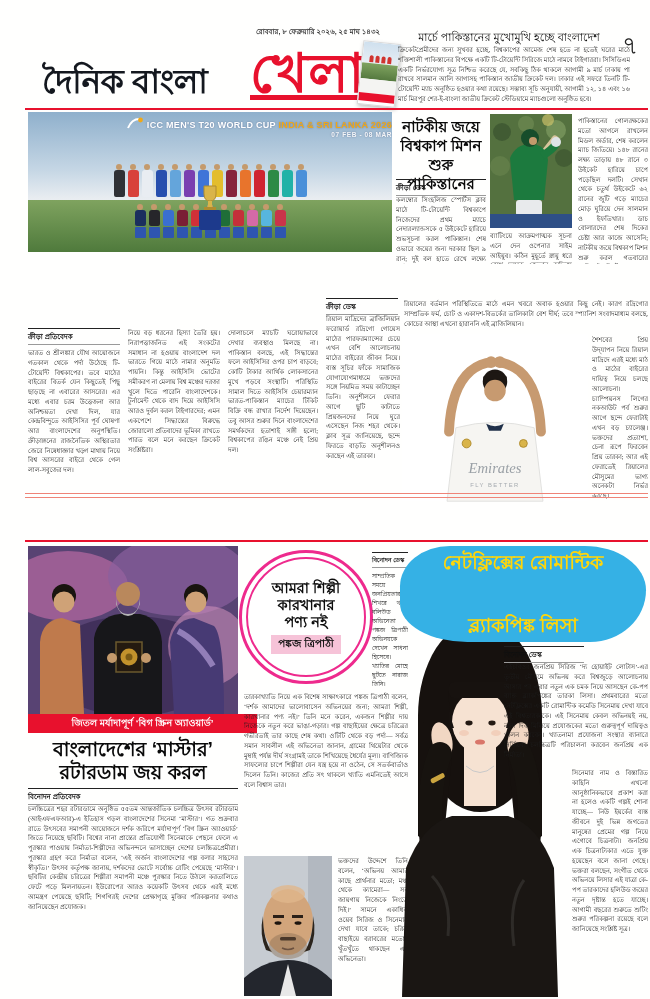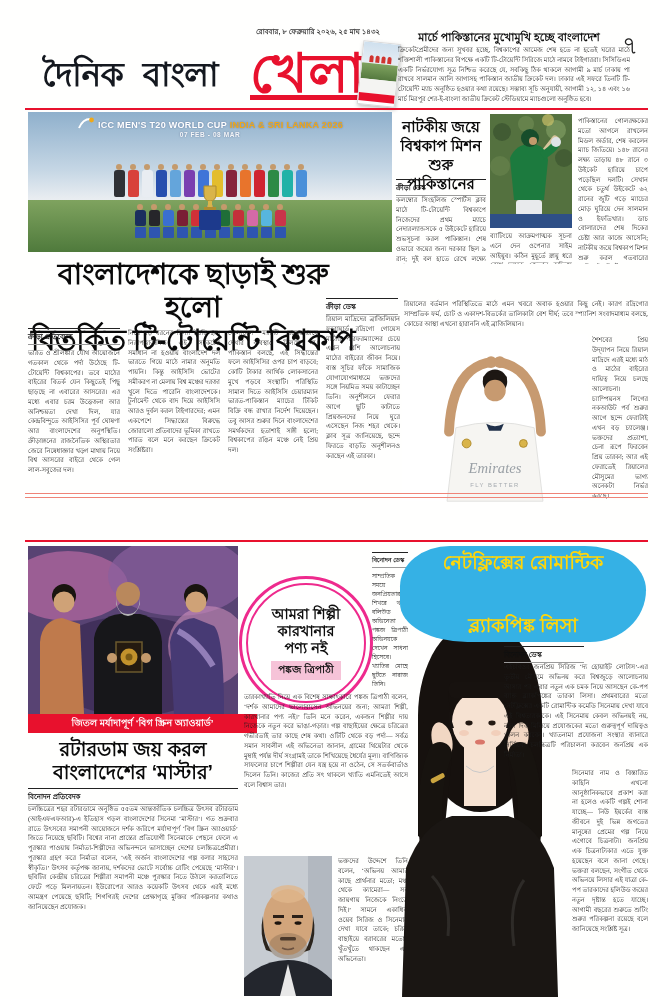--- a/index.html
+++ b/index.html
@@ -23,40 +23,40 @@
   .thumb .t-sky{height:20px;background:linear-gradient(#cfe0ee,#e8eef4);display:flex;gap:2px;
          align-items:flex-end;justify-content:center;padding-bottom:1px;}
   .thumb .t-sky i{width:4px;height:7px;background:#d0342f;border-radius:2px 2px 0 0;}
   .thumb .t-grass{height:16px;background:linear-gradient(#7fa35f,#55793f);}
   .thumb .t-white{height:14px;background:#f4f4f2;}
   .thumb .t-red{height:8px;background:#e8112d;}
   
   .wc{background:linear-gradient(#8fb0cc,#c6d7e5 42%,#e9edf1 62%,#e9edf1 64%);overflow:hidden;}
   .wc .grass{position:absolute;left:0;right:0;bottom:0;height:52px;
              background:linear-gradient(#7fa35f,#4f7a3c);}
-  .wcbanner{position:absolute;top:5px;left:0;right:0;text-align:center;color:#fff;
+  .wcbanner{position:absolute;top:5px;left:0;right:0;text-align:right;color:#fff;
             font-weight:bold;font-size:9px;letter-spacing:.3px;text-shadow:0 0 2px rgba(0,0,60,.35);}
   .wcbanner .host{color:#f0a818;}
   .wcdates{font-size:6.5px;font-weight:bold;color:#f4f6f8;margin-top:1px;letter-spacing:.6px;}
   .prow{position:absolute;left:0;right:0;display:flex;justify-content:center;gap:3px;}
   .prow.back{bottom:48px;}
   .prow.front{bottom:14px;}
   .player{position:relative;width:11px;height:40px;}
   .player i{display:block;position:absolute;}
   .phead{top:0;left:2.5px;width:6px;height:6px;border-radius:50%;background:#c49a6c;}
   .ptorso{top:6px;left:0;width:11px;height:27px;border-radius:3px 3px 2px 2px;}
   .player.front{height:34px;}
   .player.front .ptorso{height:16px;}
   .pcube{top:23px;left:0;width:11px;height:11px;background:#2e55b0;border-radius:1px;}
   
   .lead-hl{font-size:29px;line-height:33px;font-weight:700;letter-spacing:-.5px;}
   .pk-hl{font-size:15px;line-height:19px;font-weight:700;}
   .rod-hl{font-size:21px;line-height:24px;font-weight:700;}
   .master-hl{font-size:19.5px;line-height:23px;font-weight:700;}
-  .teaser-hl{font-size:11px;font-weight:700;}
+  .teaser-hl{font-size:11px;font-weight:400;}
   
   .binodon{font-size:31px;font-weight:900;letter-spacing:1px;text-align:center;line-height:36px;}
   .caption-strip{background:#e8112d;color:#fff;font-weight:bold;font-size:9.5px;
                  display:flex;align-items:center;justify-content:center;}
   
   .qcircle{border:3px solid #ee2a8d;border-radius:50%;background:#fff;}
   .qcircle-in{position:absolute;left:4px;top:4px;right:4px;bottom:4px;border:2.5px solid #ee2a8d;
               border-radius:50%;display:flex;flex-direction:column;align-items:center;
               justify-content:center;text-align:center;}
   .qline{font-size:14.5px;line-height:17px;font-weight:800;color:#0d0d0d;}
@@ -68,21 +68,21 @@
   .bubble div{color:#ffd60a;font-size:19px;line-height:23px;font-weight:800;text-align:center;}
 </style>
 </head>
 <body>
 
 <div id="page">
 
   <div class="abs dateline" style="left:256px;top:26px;width:220px;">রোববার, ৮ ফেব্রুয়ারি ২০২৬, ২৫ মাঘ ১৪৩২</div>
   <div class="abs pgnum" style="left:622px;top:26px;">৭</div>
 
-  <div class="abs paper-name" style="left:42px;top:49px;font-family:Liberation Mono, monospace;">দৈনিক বাংলা</div>
+  <div class="abs paper-name" style="left:42px;top:56px;">দৈনিক বাংলা</div>
   <div class="abs khela" style="left:250px;top:42px;text-decoration:underline;">খেলা</div>
   <div class="abs thumb" style="left:360px;top:42px;">
     <div class="t-sky">
         <i></i>
         <i></i>
         <i></i>
         <i></i>
       </div>
     <div class="t-grass"></div>
     <div class="t-white"></div>
@@ -220,24 +220,20 @@
         </div>
       </div>
     <svg class="abs" style="left:50%;bottom:22px;transform:translateX(-50%);" width="30" height="46" viewBox="0 0 30 46">
       <rect x="4" y="26" width="22" height="20" rx="2" fill="#1d3a8c"></rect>
       <path d="M9,2 h12 v8 q0,7 -6,7 q-6,0 -6,-7 Z" fill="#d9b44a" stroke="#b08c2f"></path>
       <rect x="13" y="17" width="4" height="6" fill="#d9b44a"></rect>
       <rect x="9" y="23" width="12" height="3" fill="#b08c2f"></rect>
     </svg>
   </div>
 
-  <div class="abs hl lead-hl" style="left:28px;top:258px;width:330px;">
-    <div>বাংলাদেশকে ছাড়াই শুরু হলো</div>
-    <div>বিতর্কিত টি-টোয়েন্টি বিশ্বকাপ</div>
-  </div>
   <div class="abs" style="left:28px;top:328px;width:92px;">
     <div class="byline">ক্রীড়া প্রতিবেদক</div>
     <div class="jtext" style="height:158px;margin-top:3px;">ভারত ও শ্রীলঙ্কার যৌথ আয়োজনে গতকাল থেকে পর্দা উঠেছে টি-টোয়েন্টি বিশ্বকাপের। তবে মাঠের বাইরের বিতর্ক যেন কিছুতেই পিছু ছাড়ছে না এবারের আসরের। এর মধ্যে এবার চরম উত্তেজনা আর অনিশ্চয়তা দেখা দিল, যার কেন্দ্রবিন্দুতে আইসিসির পূর্ব ঘোষণা আর বাংলাদেশের অনুপস্থিতি। ক্রীড়াঙ্গনের রাজনৈতিক অস্থিরতার জেরে নিষেধাজ্ঞার খড়্গ মাথায় নিয়ে বিশ্ব আসরের বাইরে থেকে গেল লাল-সবুজের দল।</div>
   </div>
   <div class="abs jtext" style="left:128px;top:328px;width:92px;height:175px;">নিয়ে বড় ধরনের হিস্যা তৈরি হয়। নিরাপত্তাজনিত এই সংকটের সমাধান না হওয়ায় বাংলাদেশ দল ভারতে গিয়ে মাঠে নামার অনুমতি পায়নি। কিন্তু আইসিসি ভোটের সমীকরণ না মেলায় বিশ্ব মঞ্চের দরজা খুলে দিতে পারেনি বাংলাদেশকে। টুর্নামেন্ট থেকে বাদ দিয়ে আইসিসি আরও দুর্বল করল টাইগারদের; এমন একপেশে সিদ্ধান্তের বিরুদ্ধে জোরালো প্রতিবাদের ভূমিকা রাখতে পারত বলে মনে করছেন ক্রিকেট সংশ্লিষ্টরা।</div>
   <div class="abs jtext" style="left:228px;top:328px;width:90px;height:175px;">দোলাচলে ম্যাচটি ঘরোয়াভাবে দেখার ব্যবস্থাও মিলছে না। পাকিস্তান বলছে, এই সিদ্ধান্তের ফলে আইসিসির ওপর চাপ বাড়বে; কোটি টাকার আর্থিক লোকসানের মুখে পড়বে সংস্থাটি। পরিস্থিতি সামাল দিতে আইসিসি চেয়ারম্যান ভারত-পাকিস্তান ম্যাচের টিকিট বিক্রি বন্ধ রাখার নির্দেশ দিয়েছেন। তবু আসর শুরুর দিনে বাংলাদেশের সমর্থকদের হতাশাই সঙ্গী হলো; বিশ্বকাপের রঙিন মঞ্চে নেই প্রিয় দল।</div>
 
   <div class="abs hl pk-hl" style="left:396px;top:117px;width:90px;">
     <div>নাটকীয় জয়ে</div>
     <div>বিশ্বকাপ মিশন</div>
@@ -309,27 +305,27 @@
     <circle cx="100" cy="48" r="12" fill="#b9885c"></circle>
     <path d="M88,50 Q88,68 100,68 Q112,68 112,50 L112,58 Q108,70 100,70 Q92,70 88,58 Z" fill="#b5b5b5"></path>
     <rect x="88" y="96" width="26" height="30" fill="#241a10" stroke="#6b5a2e" stroke-width="1.5"></rect>
     <circle cx="101" cy="111" r="8.5" fill="#c2922c"></circle>
     <circle cx="101" cy="111" r="3.5" fill="#7a5a14"></circle>
     <circle cx="84" cy="112" r="5" fill="#c49a6c"></circle>
     <circle cx="118" cy="112" r="5" fill="#c49a6c"></circle>
   </svg>
   <div class="abs caption-strip" style="left:28px;top:714px;width:229px;height:19px;">জিতল মর্যাদাপূর্ণ ‘বিগ স্ক্রিন অ্যাওয়ার্ড’</div>
   <div class="abs hl master-hl" style="left:28px;top:738px;width:210px;">
+    <div>বাংলাদেশের ‘মাস্টার’</div>
     <div>রটারডাম জয় করল</div>
-    <div>বাংলাদেশের ‘মাস্টার’</div>
   </div>
   <div class="abs byline" style="left:28px;top:788px;width:210px;">বিনোদন প্রতিবেদক</div>
   <div class="abs jtext" style="left:28px;top:804px;width:210px;height:191px;">চলচ্চিত্রের শহর রটারডামে অনুষ্ঠিত ৫৫তম আন্তর্জাতিক চলচ্চিত্র উৎসব রটারডাম (আইএফএফআর)-এ ইতিহাস গড়ল বাংলাদেশের সিনেমা ‘মাস্টার’। গত শুক্রবার রাতে উৎসবের সমাপনী আয়োজনে দর্শক জরিপে মর্যাদাপূর্ণ ‘বিগ স্ক্রিন অ্যাওয়ার্ড’ জিতে নিয়েছে ছবিটি। বিশ্বের নানা প্রান্তের প্রতিযোগী সিনেমাকে পেছনে ফেলে এ পুরস্কার পাওয়ায় নির্মাতা-শিল্পীদের অভিনন্দনে ভাসাচ্ছেন দেশের চলচ্চিত্রপ্রেমীরা। পুরস্কার গ্রহণ করে নির্মাতা বলেন, ‘এই অর্জন বাংলাদেশের গল্প বলার সাহসের স্বীকৃতি।’ উৎসব কর্তৃপক্ষ জানায়, দর্শকদের ভোটে সর্বোচ্চ রেটিং পেয়েছে ‘মাস্টার’। ছবিটির কেন্দ্রীয় চরিত্রের শিল্পীরা সমাপনী মঞ্চে পুরস্কার নিতে উঠলে করতালিতে ফেটে পড়ে মিলনায়তন। ইউরোপের আরও কয়েকটি উৎসব থেকে এরই মধ্যে আমন্ত্রণ পেয়েছে ছবিটি; শিগগিরই দেশের প্রেক্ষাগৃহে মুক্তির পরিকল্পনার কথাও জানিয়েছেন প্রযোজক।</div>
 
-  <div class="abs qcircle" style="left:239px;top:576px;width:128px;height:128px;">
+  <div class="abs qcircle" style="left:239px;top:550px;width:128px;height:128px;">
     <div class="qcircle-in">
       <div class="qline">আমরা শিল্পী</div>
       <div class="qline">কারখানার</div>
       <div class="qline">পণ্য নই</div>
       <div class="qspeaker">পঙ্কজ ত্রিপাঠী</div>
     </div>
   </div>
   <div class="abs byline" style="left:372px;top:552px;width:36px;font-size:6px;">বিনোদন ডেস্ক</div>
   <div class="abs jtext" style="left:372px;top:572px;width:36px;height:116px;font-size:6px;">সাম্প্রতিক সময়ে জনপ্রিয়তার শিখরে থাকা বলিউড অভিনেতা পঙ্কজ ত্রিপাঠী অভিনয়কে দেখেন সাধনা হিসেবে। খ্যাতির মোহে ছুটতে নারাজ তিনি।</div>
   <div class="abs jtext" style="left:244px;top:692px;width:164px;height:160px;">তারকাখ্যাতি নিয়ে এক বিশেষ সাক্ষাৎকারে পঙ্কজ ত্রিপাঠী বলেন, ‘দর্শক আমাদের ভালোবাসেন অভিনয়ের জন্য; আমরা শিল্পী, কারখানার পণ্য নই।’ তিনি মনে করেন, একজন শিল্পীর দায় নিজেকে নতুন করে ভাঙা-গড়ার। গল্প বাছাইয়ের ক্ষেত্রে চরিত্রের গভীরতাই তার কাছে শেষ কথা। ওটিটি থেকে বড় পর্দা— সর্বত্র সমান সাবলীল এই অভিনেতা জানান, গ্রামের থিয়েটার থেকে মুম্বাই পর্যন্ত দীর্ঘ সংগ্রামই তাকে শিখিয়েছে ধৈর্যের মূল্য। বাণিজ্যিক সাফল্যের চাপে শিল্পীরা যেন যন্ত্র হয়ে না ওঠেন, সে সতর্কবার্তাও দিলেন তিনি। কাজের প্রতি সৎ থাকলে খ্যাতি এমনিতেই আসে বলে বিশ্বাস তার।</div>

